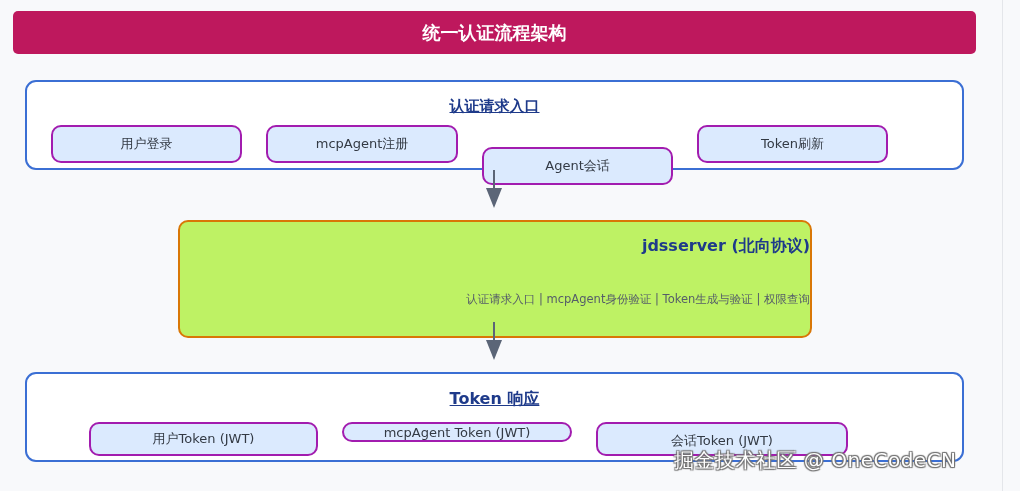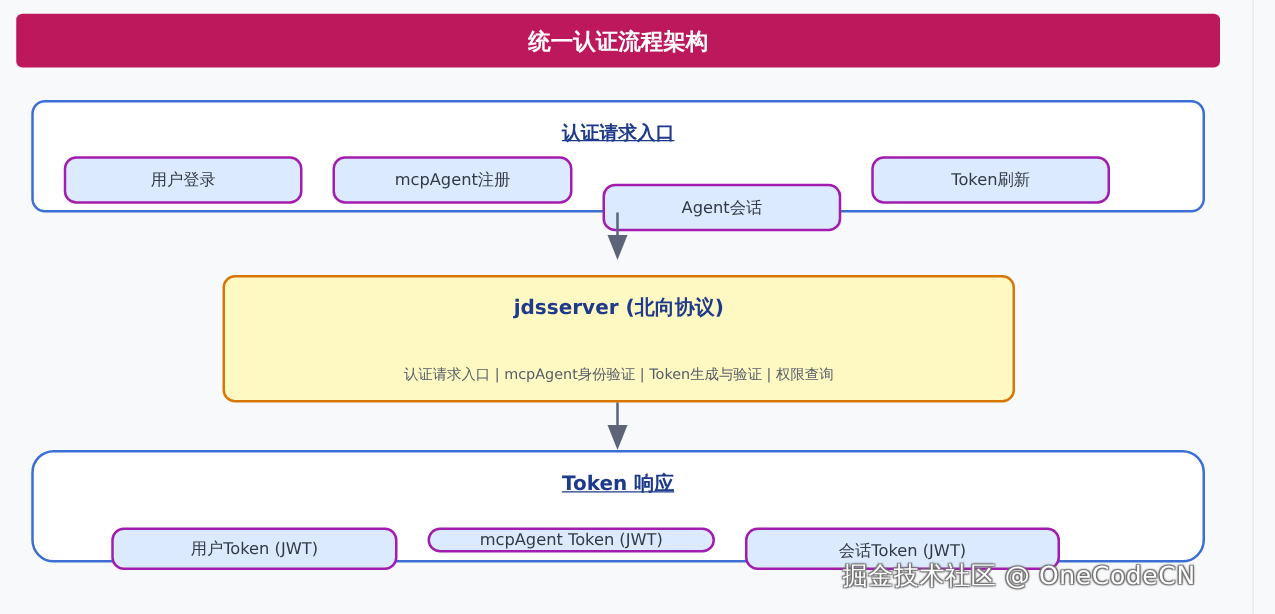--- a/index.html
+++ b/index.html
@@ -23,23 +23,23 @@
     .panel-title {
       position: absolute; left: 0; right: 0; text-align: center;
       color: #1e3a8a; font-weight: bold; font-size: 15px; text-decoration: underline;
     }
     .pill {
       background: #dbeafe; border: 2px solid #a21caf; border-radius: 10px;
       display: flex; align-items: center; justify-content: center;
       color: #333a44; font-size: 13px; cursor: pointer;
     }
     .server {
-      left: 178px; top: 220px; width: 634px; height: 102px;
-      background: #fef9c3; border: 2px solid #d97706; border-radius: 10px;
-      text-align: center;
+      left: 178px; top: 220px; width: 634px; height: 118px;
+      background: #bef264; border: 2px solid #d97706; border-radius: 10px;
+      text-align: right;
     }
     .server-title {
       position: absolute; left: 0; right: 0; top: 14px;
       color: #1e3a8a; font-weight: bold; font-size: 16px;
     }
     .server-sub {
       position: absolute; left: 0; right: 0; top: 44px;
       color: #333a44; font-size: 13px;
     }
     .server-features {
@@ -89,21 +89,21 @@
 <div class="abs arrow-head" style="left:486px; top:188px;"></div>
 
 <div class="abs server">
   <div class="server-title">jdsserver (北向协议)</div>
   <div class="server-features">认证请求入口 | mcpAgent身份验证 | Token生成与验证 | 权限查询</div>
 </div>
 
 <div class="abs arrow-line" style="left:493px; top:322px; height:20px;"></div>
 <div class="abs arrow-head" style="left:486px; top:340px;"></div>
 
-<div class="abs panel" style="top:360px; height:90px;border-radius:18px;">
+<div class="abs panel" style="top:372px; height:90px;">
   <div class="panel-title" style="top:15px; font-size:16px;">Token 响应</div>
 </div>
 <div class="abs pill" style="left:89px; top:422px; width:229px; height:34px;">
   <span>用户Token (JWT)</span>
 </div>
 <div class="abs pill" style="left:342px; top:422px; width:230px; height:20px;">
   <span>mcpAgent Token (JWT)</span>
 </div>
 <div class="abs pill" style="left:596px; top:422px; width:252px; height:34px; align-items:flex-start; padding-top:8px;">
   <span>会话Token (JWT)</span>

